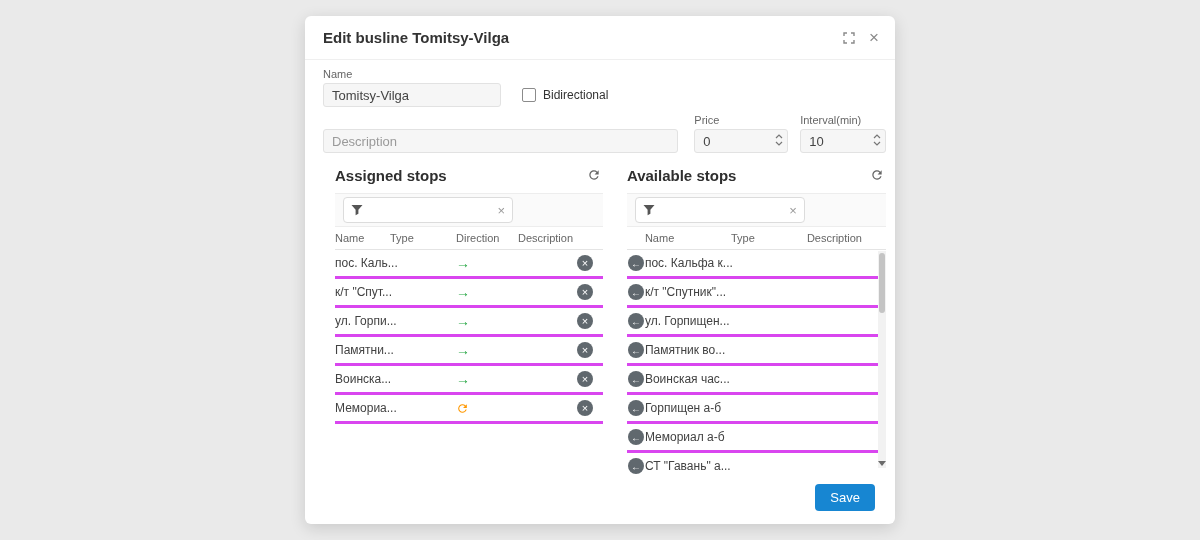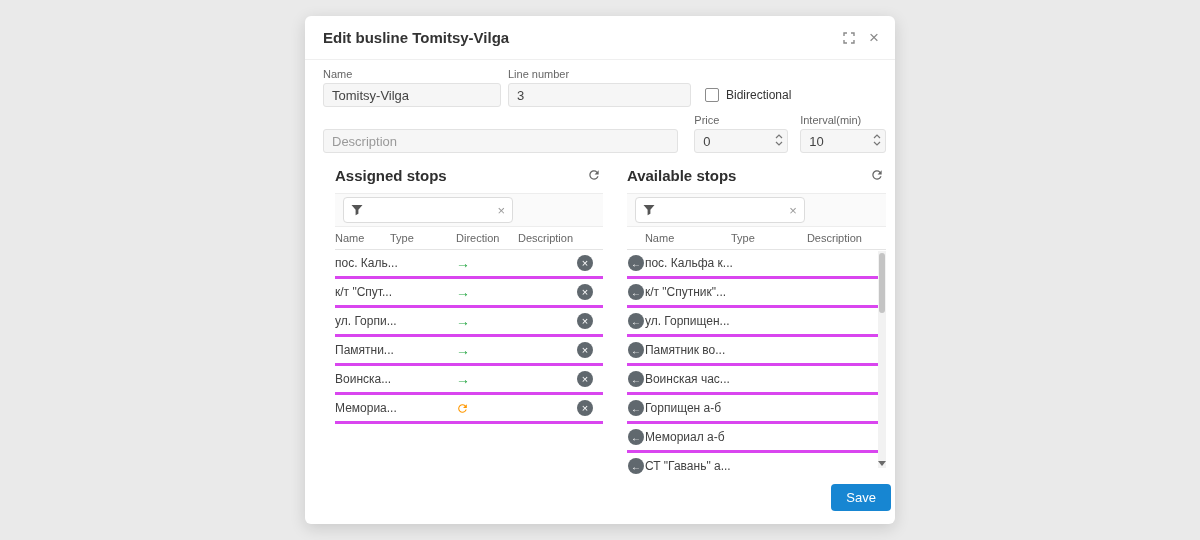--- a/index.html
+++ b/index.html
@@ -76,21 +76,21 @@
 
   
   .vscroll { position:absolute; right:0; top:94px; bottom:8px; width:8px; background:#f2f2f2; }
   .vthumb { position:absolute; top:2px; left:1px; width:6px; height:60px; background:#c4c4c4; border-radius:3px; }
   .vdown { position:absolute; bottom:2px; left:0; width:0; height:0;
            border-left:4px solid transparent; border-right:4px solid transparent;
            border-top:5px solid #6b6b6b; }
 
   
   .footer { flex:0 0 48px; display:flex; align-items:center; justify-content:flex-end;
-            padding:0 4px 6px 0; }
+            padding:0 20px 6px 0; }
   .save-btn { height:27px; padding:0 15px; border:none; border-radius:4px; background:#1786d2;
               color:#fff; font-size:13px; cursor:pointer; font-family:"Liberation Sans", sans-serif; }
 </style>
 </head>
 <body>
 
 <div class="stage">
   <div class="dialog">
 
     <div class="dlg-header">
@@ -104,24 +104,20 @@
           <span class="close-glyph">×</span>
         </span>
     </div>
 
     <div class="form">
       <div class="frow">
         <div class="field f-name">
           <label>Name</label>
           <input class="tinput" type="text" value="Tomitsy-Vilga" style="">
         </div>
-        <div class="field f-line">
-          <label>Line number</label>
-          <input class="tinput" type="text" value="3" style="">
-        </div>
         <div class="chk-group">
           <span class="chk-box"></span>
           <span class="chk-label">Bidirectional</span>
         </div>
       </div>
       <div class="frow">
         <div class="field f-desc">
           <input class="tinput" type="text" placeholder="Description" style="">
         </div>
         <div class="field f-price">

